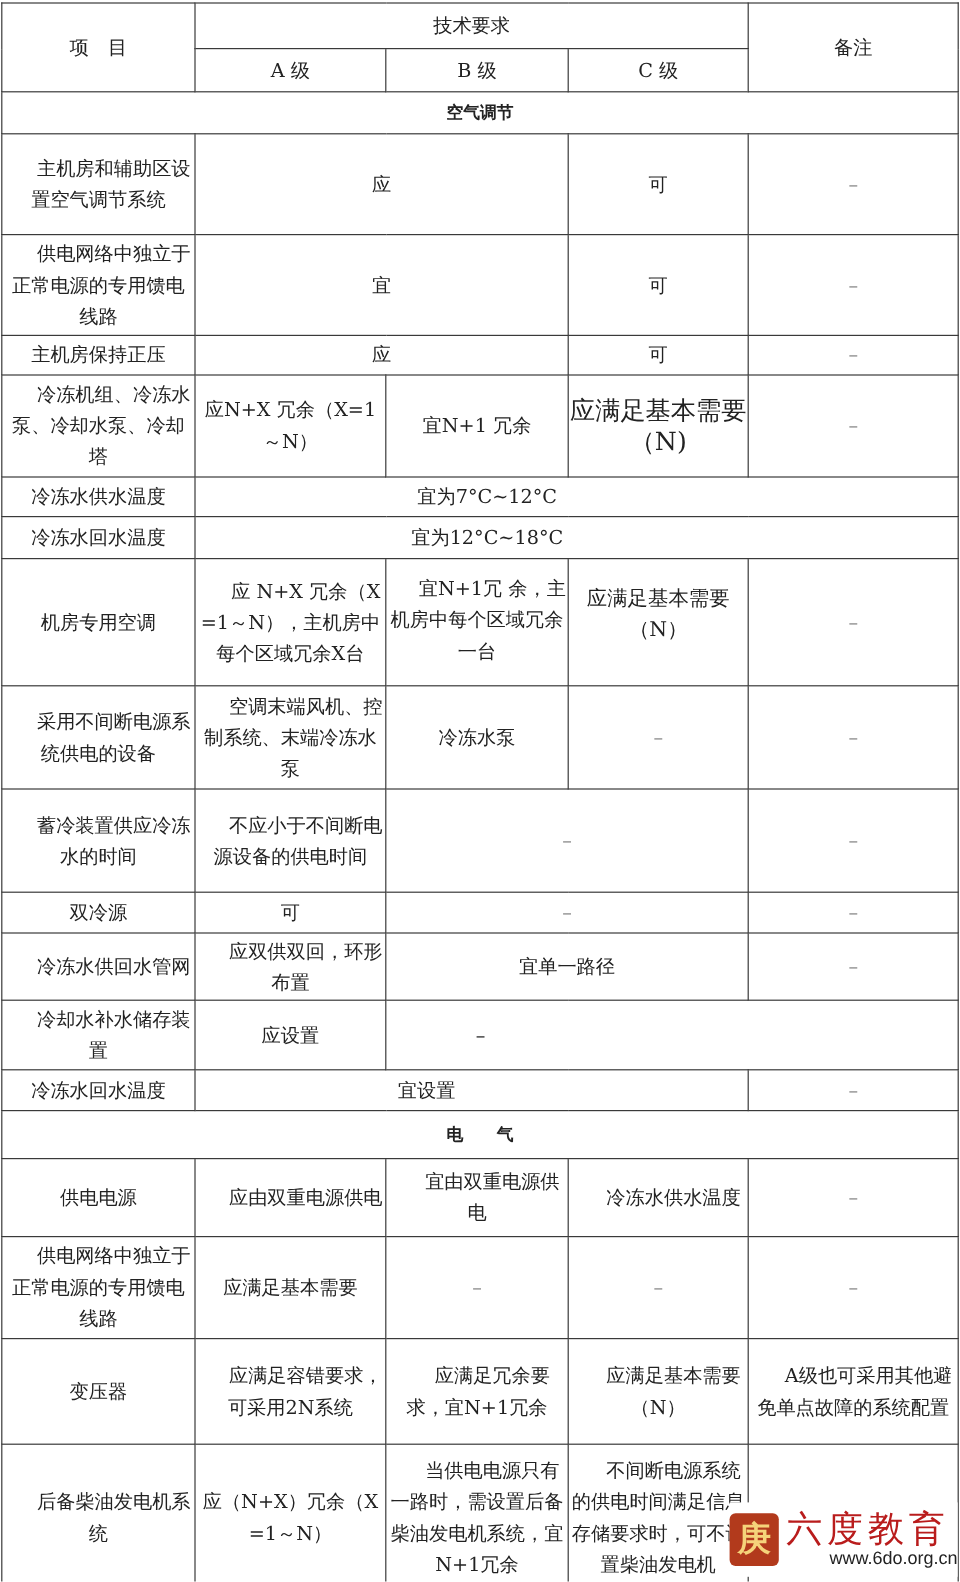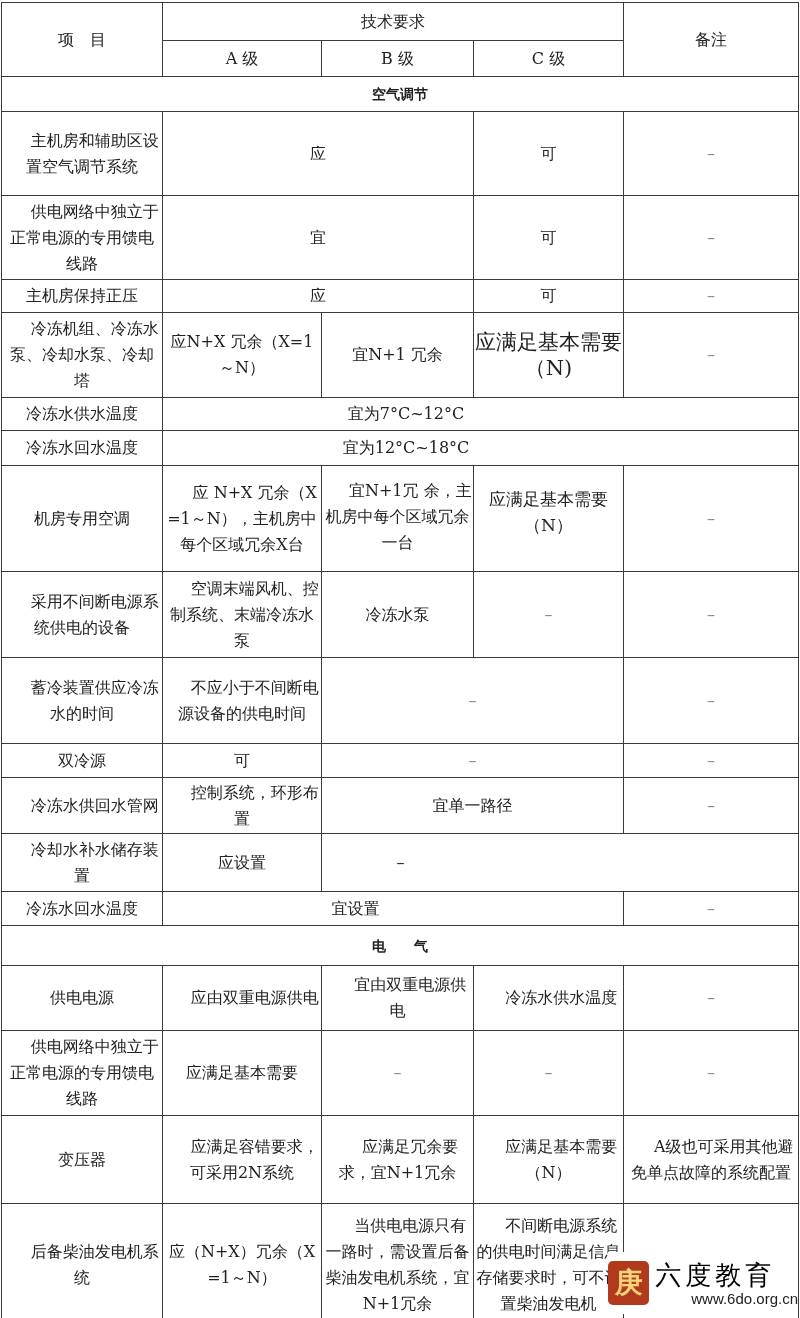--- a/index.html
+++ b/index.html
@@ -6,21 +6,21 @@
   body { width: 800px; height: 1318px; position: relative; overflow: hidden;
          font-family: "DejaVu Serif", "Liberation Serif", serif; color: #222; }
   table { border-collapse: collapse; position: absolute; left: 1px; top: 2px; width: 797px; table-layout: fixed; }
   td { border: 1.3px solid #3a3a3a; font-size: 16px; line-height: 26px; padding: 0 1px; vertical-align: middle; text-align: center; word-break: break-all; }
   td.l { text-align: center; text-indent: 1.6em; }
   td.section { font-weight: bold; text-align: center; font-size: 14px; }
   td.dash { color: #888; }
   .wm { position: absolute; right: 2px; bottom: 4px; width: 190px; height: 62px; background: #fff; display: flex; align-items: center; }
   .wm-logo { width: 44px; height: 44px; background: #b23a1c; border-radius: 5px; color: #f5d37a; font-size: 28px; font-weight: bold; display: flex; align-items: center; justify-content: center; margin-right: 6px; }
   .wm-text { display: flex; flex-direction: column; }
-  .wm-name { font-family: "DejaVu Sans", sans-serif; font-size: 26px; letter-spacing: 4px; color: #000000; line-height: 30px; }
+  .wm-name { font-family: "DejaVu Sans", sans-serif; font-size: 30px; letter-spacing: 4px; color: #b91c1c; line-height: 30px; }
   .wm-url { font-family: "Liberation Sans", sans-serif; font-size: 15px; color: #222; margin-left: 36px; }
 </style>
 </head>
 <body>
 
 <table>
   <colgroup>
     <col style="width:161px">
       <col style="width:159px">
       <col style="width:152px">
@@ -96,21 +96,21 @@
     <td class="dash">–</td>
   </tr>
   <tr style="height:34px">
     <td>双冷源</td>
     <td>可</td>
     <td colspan="2" class="dash">–</td>
     <td class="dash">–</td>
   </tr>
   <tr style="height:56px">
     <td class="l">冷冻水供回水管网</td>
-    <td class="l">控制系统，环形布置</td>
+    <td class="l">应双供双回，环形布置</td>
     <td colspan="2">宜单一路径</td>
     <td class="dash">–</td>
   </tr>
   <tr style="height:58px">
     <td class="l">冷却水补水储存装置</td>
     <td>应设置</td>
     <td colspan="3" style="padding-right:320px">–</td>
   </tr>
   <tr style="height:34px">
     <td>冷冻水回水温度</td>

